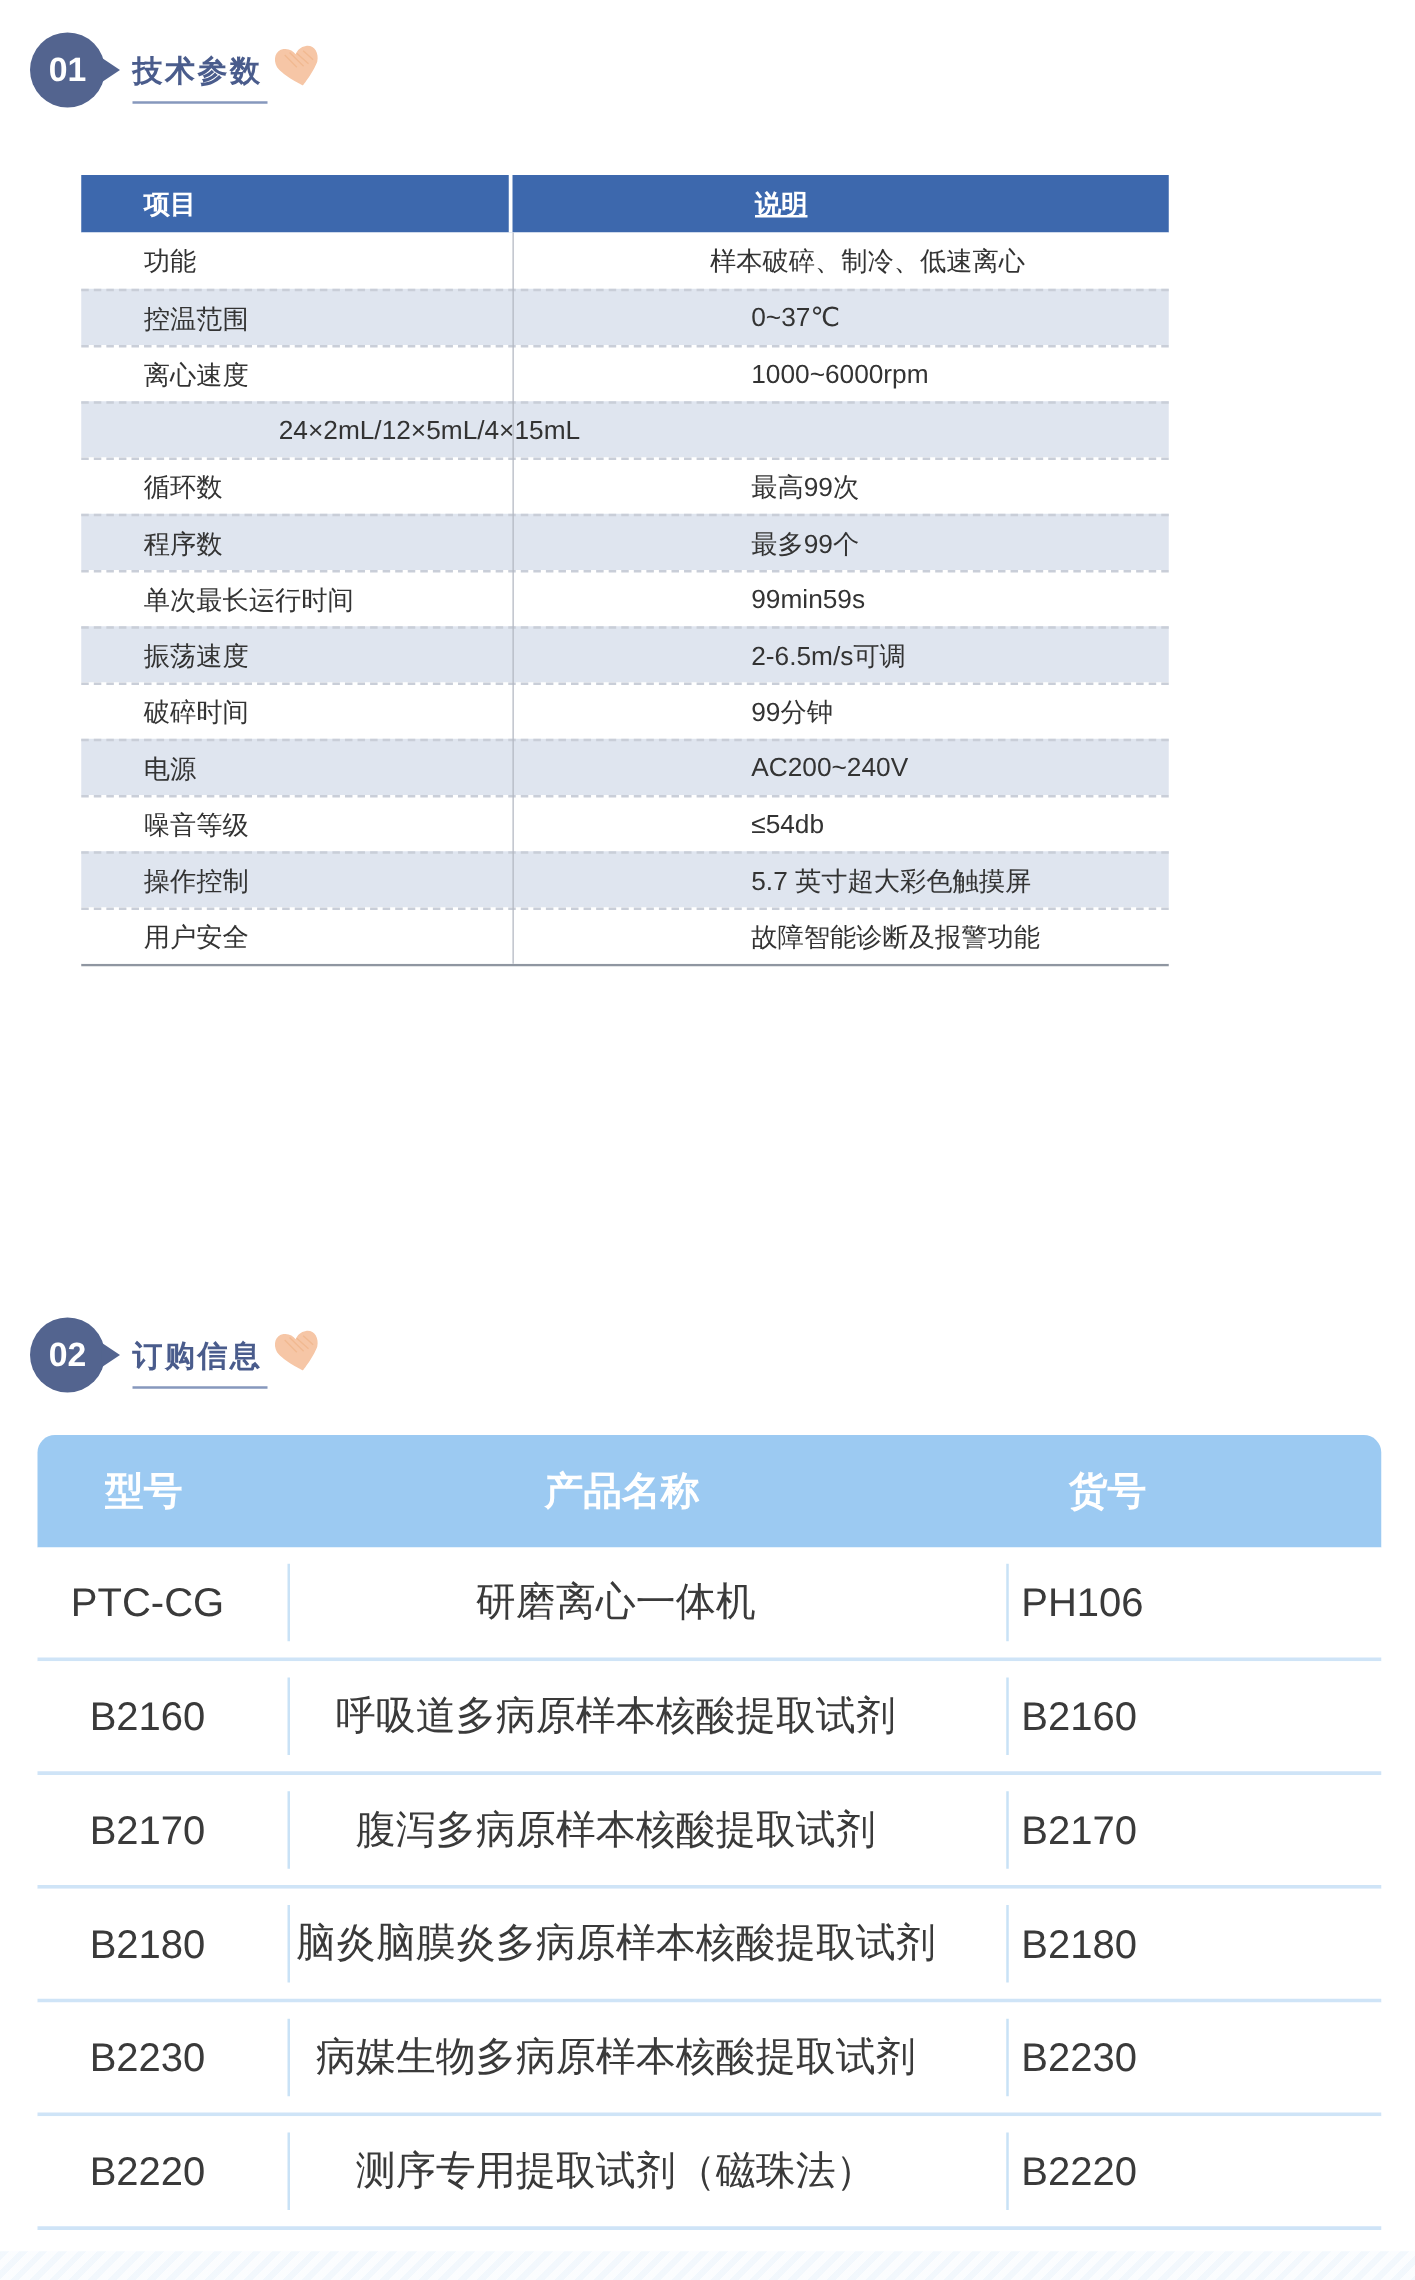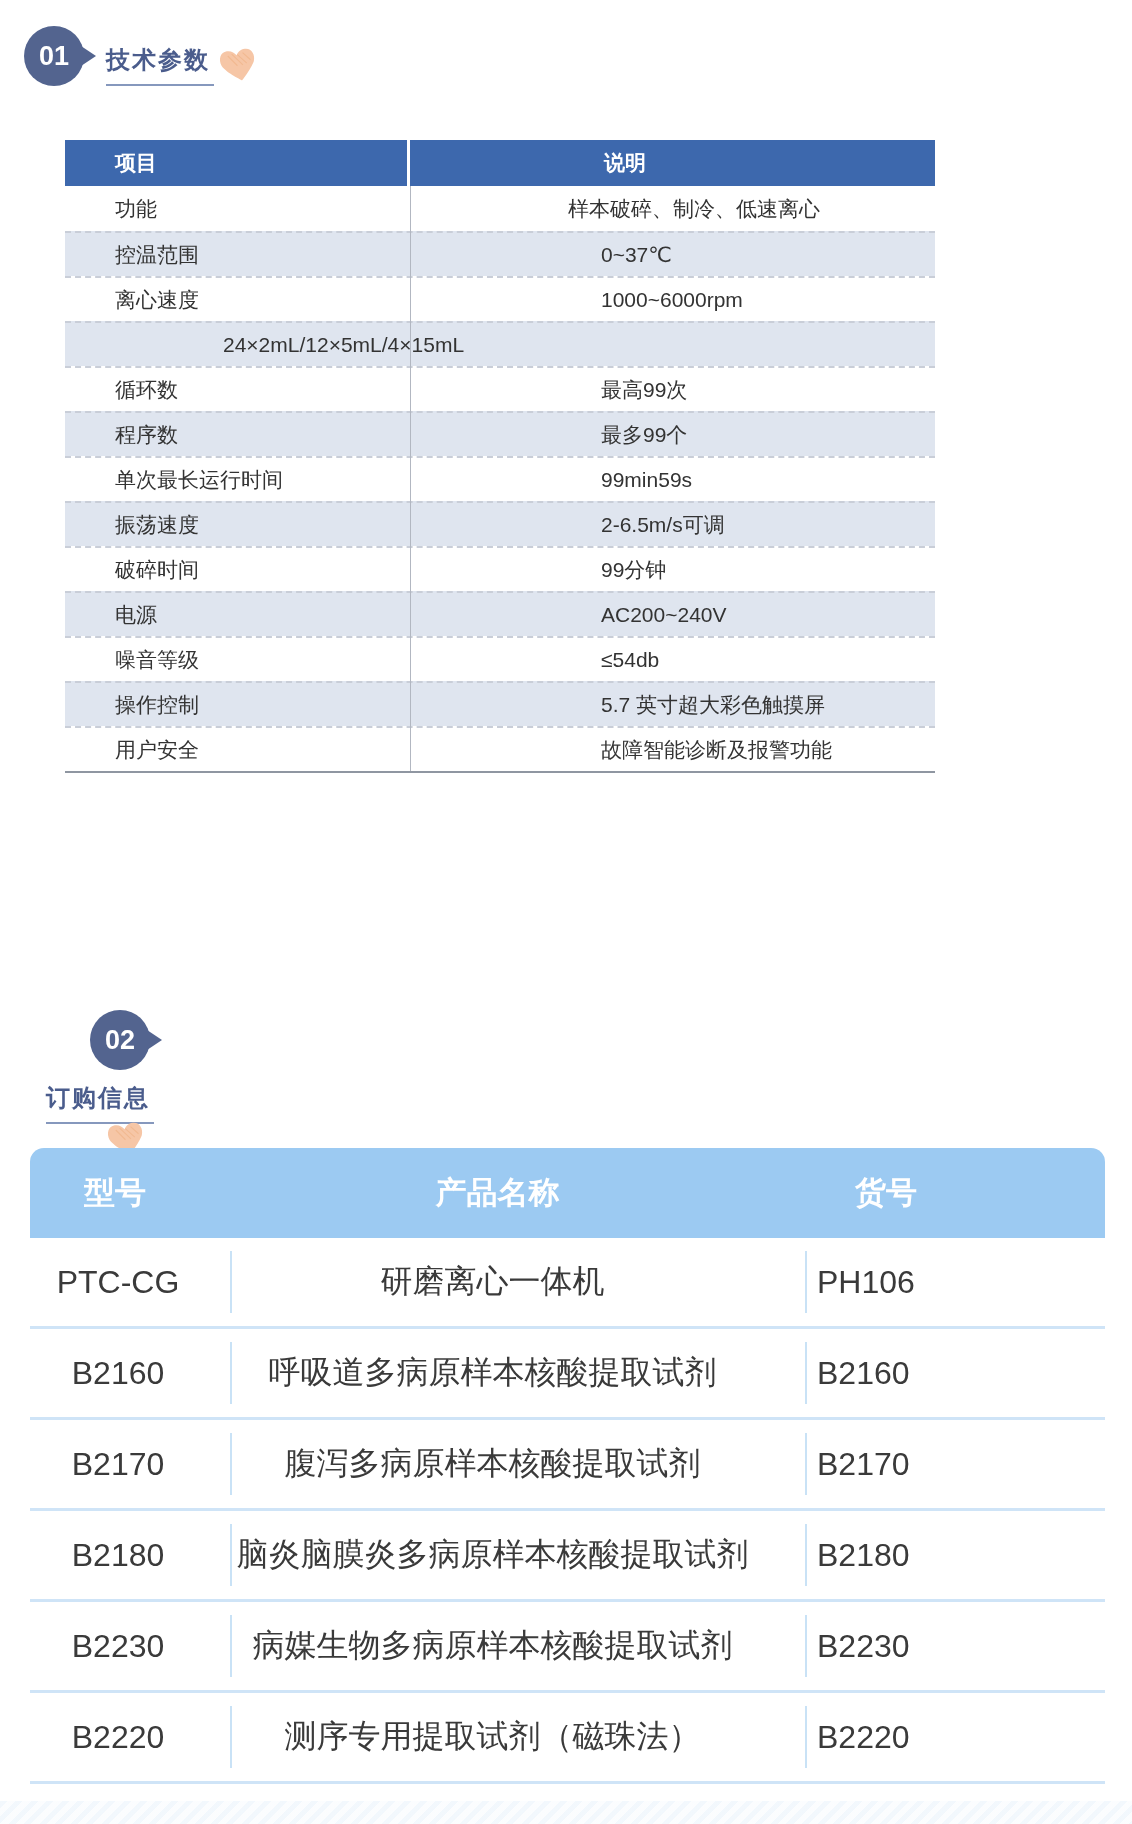--- a/index.html
+++ b/index.html
@@ -12,24 +12,24 @@
     height: 1824px;
     background: #ffffff;
     overflow: hidden;
   }
 
   
   .sec-header {
     position: absolute;
     left: 24px;
     display: flex;
-    align-items: flex-end;
+    align-items: center;
   }
   .sec-header.s1 { top: 26px; }
-  .sec-header.s2 { top: 1010px; flex-direction: column; }
+  .sec-header.s2 { top: 1054px; }
 
   .badge {
     position: relative;
     width: 60px; height: 60px;
     border-radius: 50%;
     background: var(--badge-bg, #53648f);
     color: #fff;
     display: flex; align-items: center; justify-content: center;
     font-size: 27px; font-weight: bold;
     flex: 0 0 auto;
@@ -79,20 +79,21 @@
   .spec-head-cell { display: flex; align-items: center; }
   .spec-head-cell.h-item {
     width: 345px;
     padding-left: 50px;
     border-right: 3px solid #ffffff;
   }
   .spec-head-cell.h-desc {
     flex: 1;
     justify-content: center;
     padding-right: 95px;
+    text-decoration: underline;
   }
   .spec-body {
     position: relative;
     border-bottom: 2px solid #8f96a1;
   }
   .spec-row {
     display: flex;
     height: 45px;
     background: #ffffff;
   }

